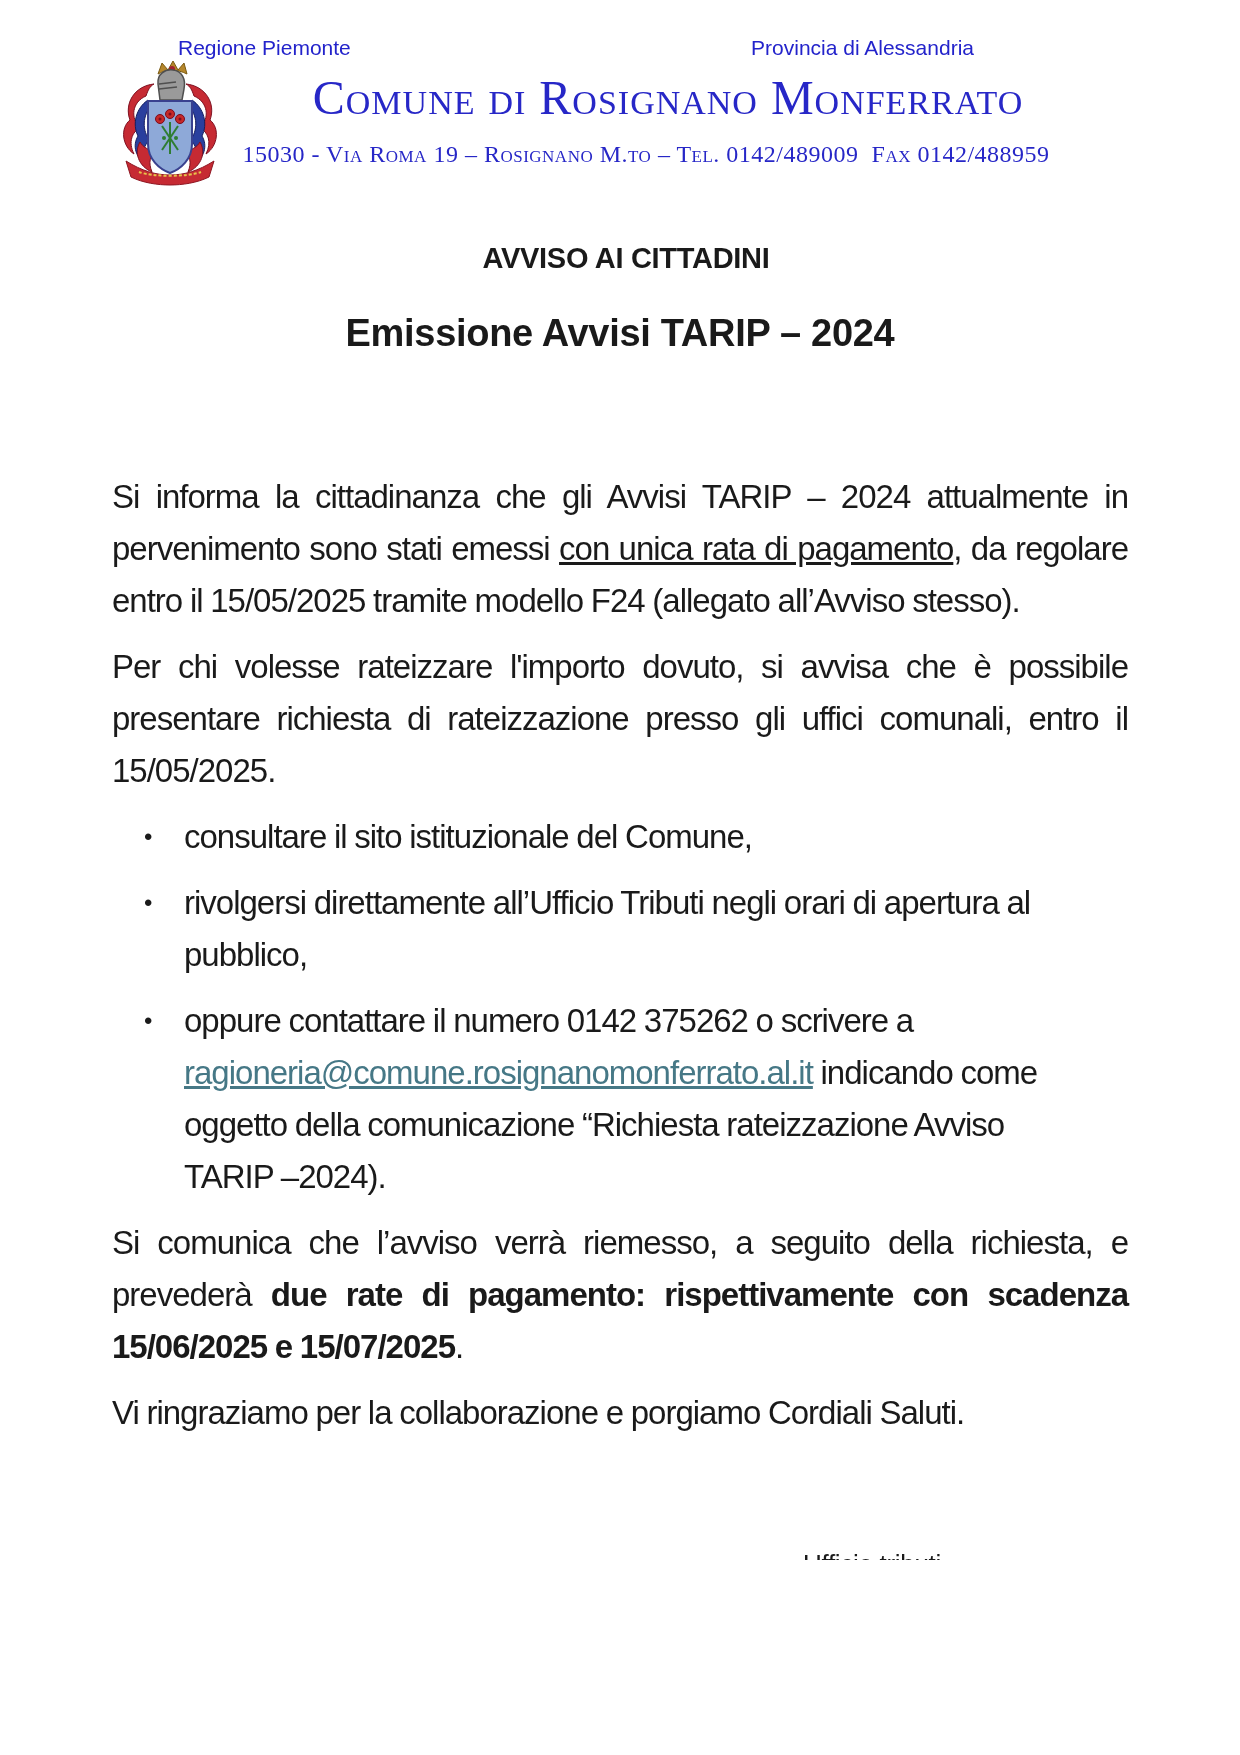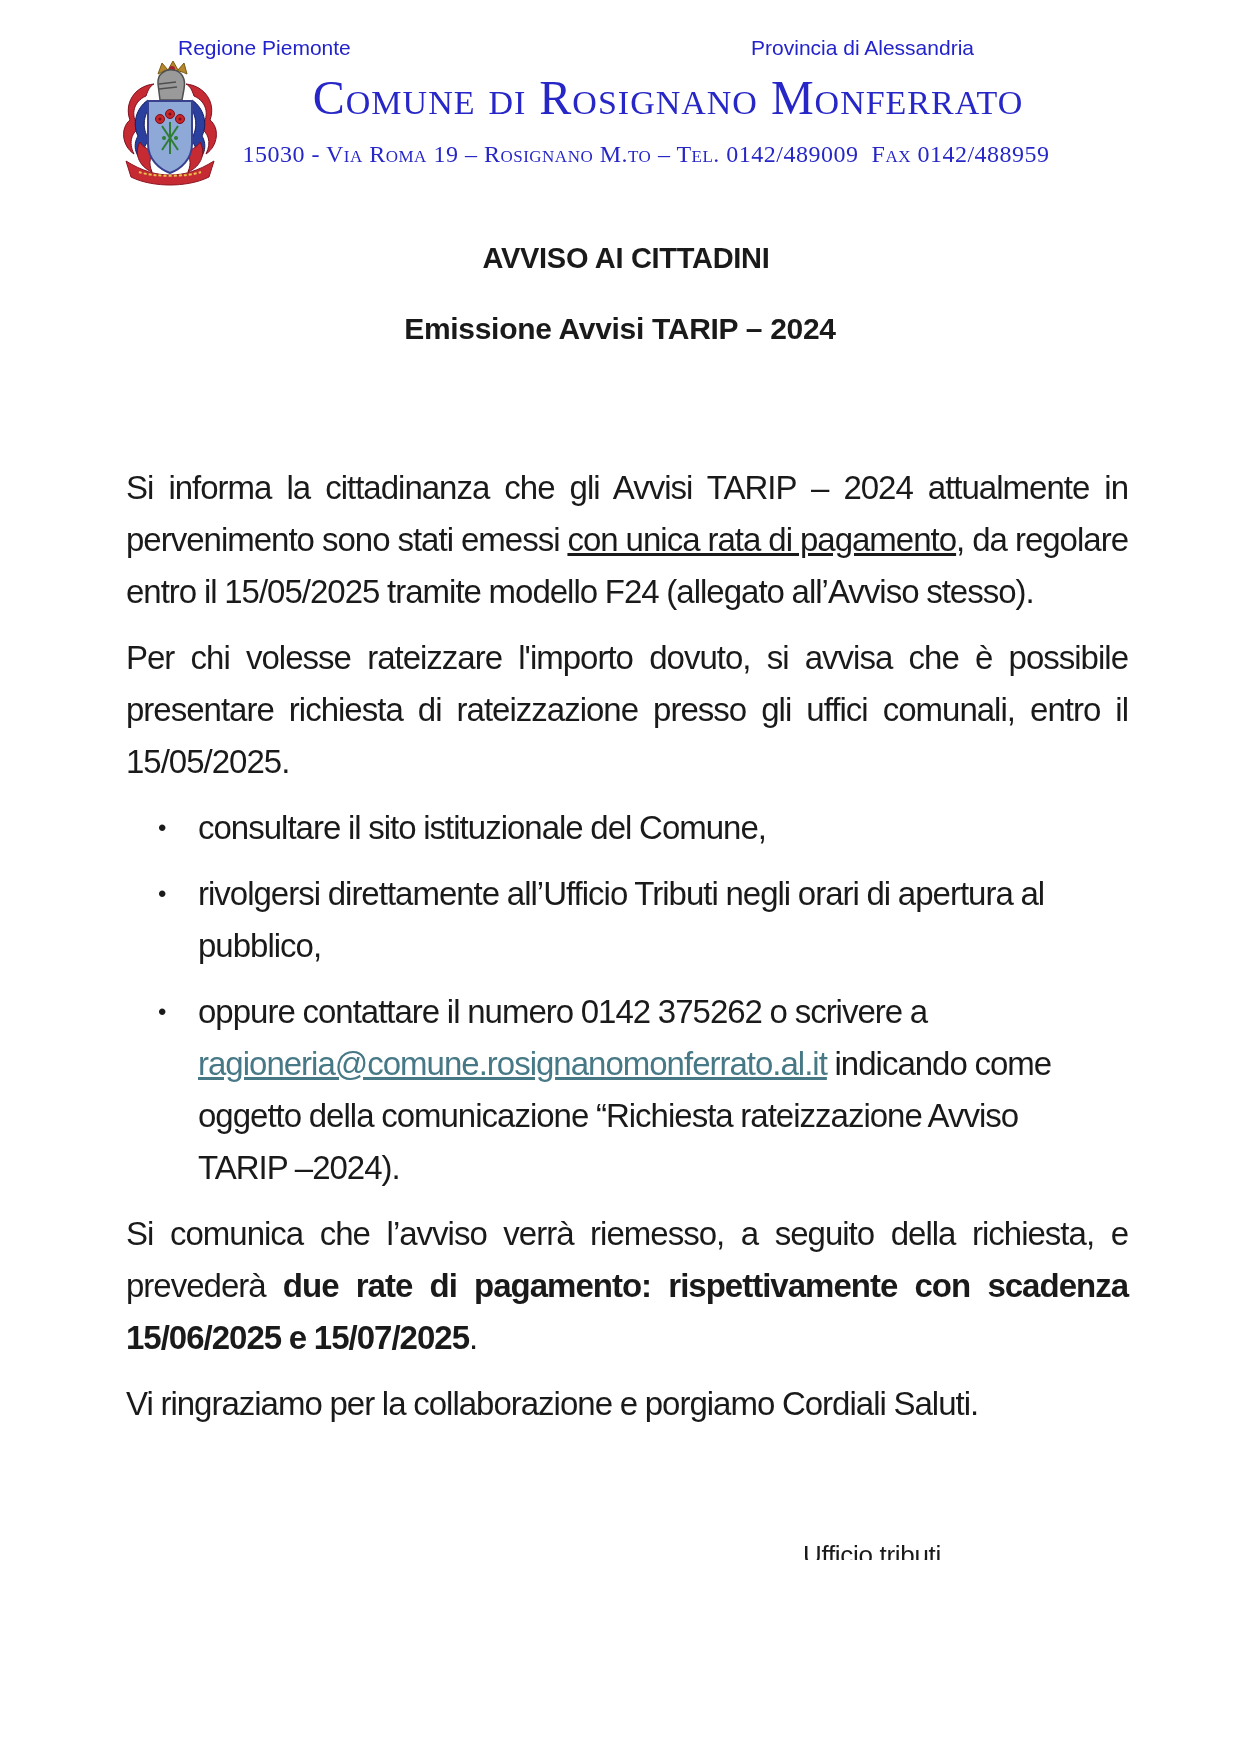--- a/index.html
+++ b/index.html
@@ -57,29 +57,28 @@
   .h1{
     margin:74px 0 0 12px;
     text-align:center;
     font-size:29px;
     font-weight:bold;
     letter-spacing:-0.3px;
   }
   .h2{
     margin:37px 0 0 0;
     text-align:center;
-    font-size:30px;
+    font-size:38px;
     font-weight:bold;
     letter-spacing:-0.3px;
   }
   
   .doc-body{
     margin-top:116px;
     padding:0 112px;
-    margin-left:14px;
   }
   .para{
     margin:0 0 14px 0;
     font-size:33px;
     line-height:52px;
     letter-spacing:-1px;
     word-spacing:-0.5px;
     text-align:justify;
   }
   .li{

